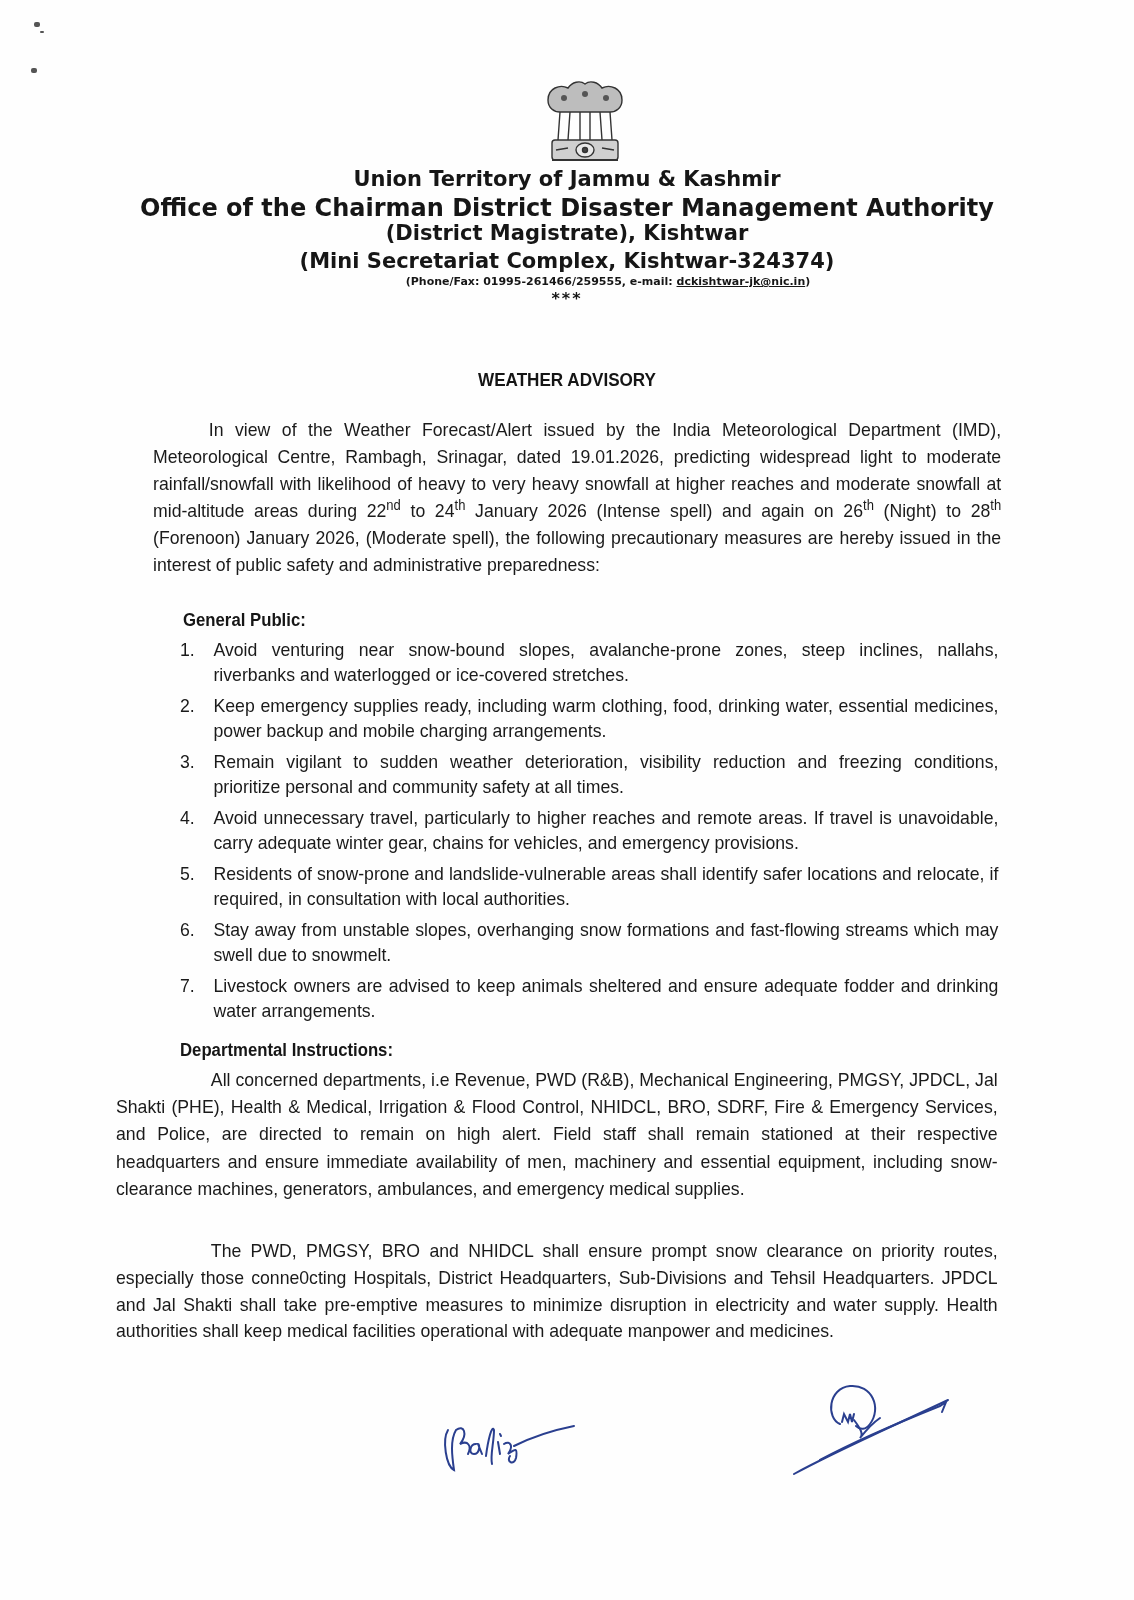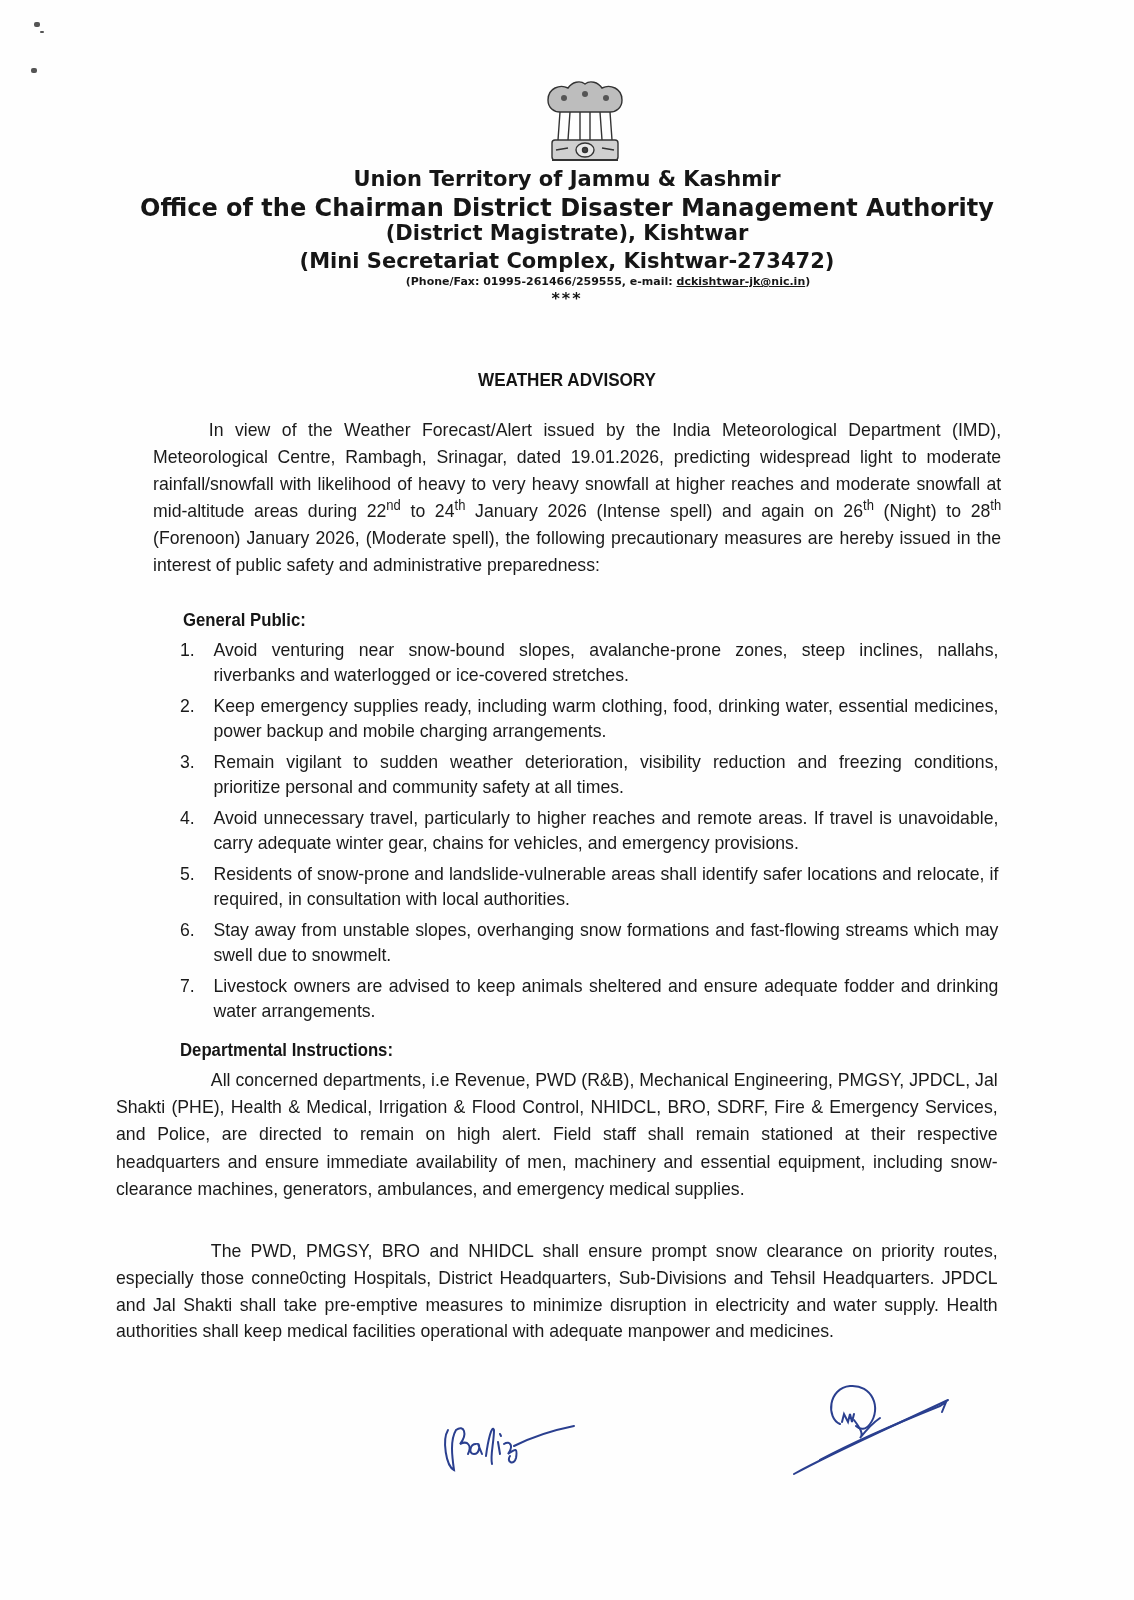--- a/index.html
+++ b/index.html
@@ -62,21 +62,21 @@
     <g fill="#555">
       <circle cx="26" cy="20" r="3"></circle>
         <circle cx="47" cy="16" r="3"></circle>
         <circle cx="68" cy="20" r="3"></circle>
     </g>
   </svg>
 
   <div class="hdr h1">Union Territory of Jammu &amp; Kashmir</div>
   <div class="hdr h2">Office of the Chairman District Disaster Management Authority</div>
   <div class="hdr h3">(District Magistrate), Kishtwar</div>
-  <div class="hdr h4">(Mini Secretariat Complex, Kishtwar-273472)</div>
+  <div class="hdr h4">(Mini Secretariat Complex, Kishtwar-324374)</div>
   <div class="hdr h5"><span>(Phone/Fax: 01995-261466/259555, e-mail: </span><span class="mail">dckishtwar-jk@nic.in</span><span>)</span></div>
   <div class="hdr stars">***</div>
 
   <div class="title">WEATHER ADVISORY</div>
 
   <div class="para txt p1"><span>In view of the Weather Forecast/Alert issued by the India Meteorological Department (IMD), Meteorological Centre, Rambagh, Srinagar, dated 19.01.2026, predicting widespread light to moderate rainfall/snowfall with likelihood of heavy to very heavy snowfall at higher reaches and moderate snowfall at mid-altitude areas during 22</span><sup>nd</sup><span>  to 24</span><sup>th</sup><span> January 2026 (Intense spell) and again on 26</span><sup>th</sup><span> (Night) to 28</span><sup>th</sup><span> (Forenoon) January 2026, (Moderate spell), the following precautionary measures are hereby issued in the interest of public safety and administrative preparedness:</span></div>
 
   <div class="sec sec1">General Public:</div>
   <ol class="list txt">
     <li><span class="num">1.</span><span>Avoid venturing near snow-bound slopes, avalanche-prone zones, steep inclines, nallahs, riverbanks and waterlogged or ice-covered stretches.</span></li>

